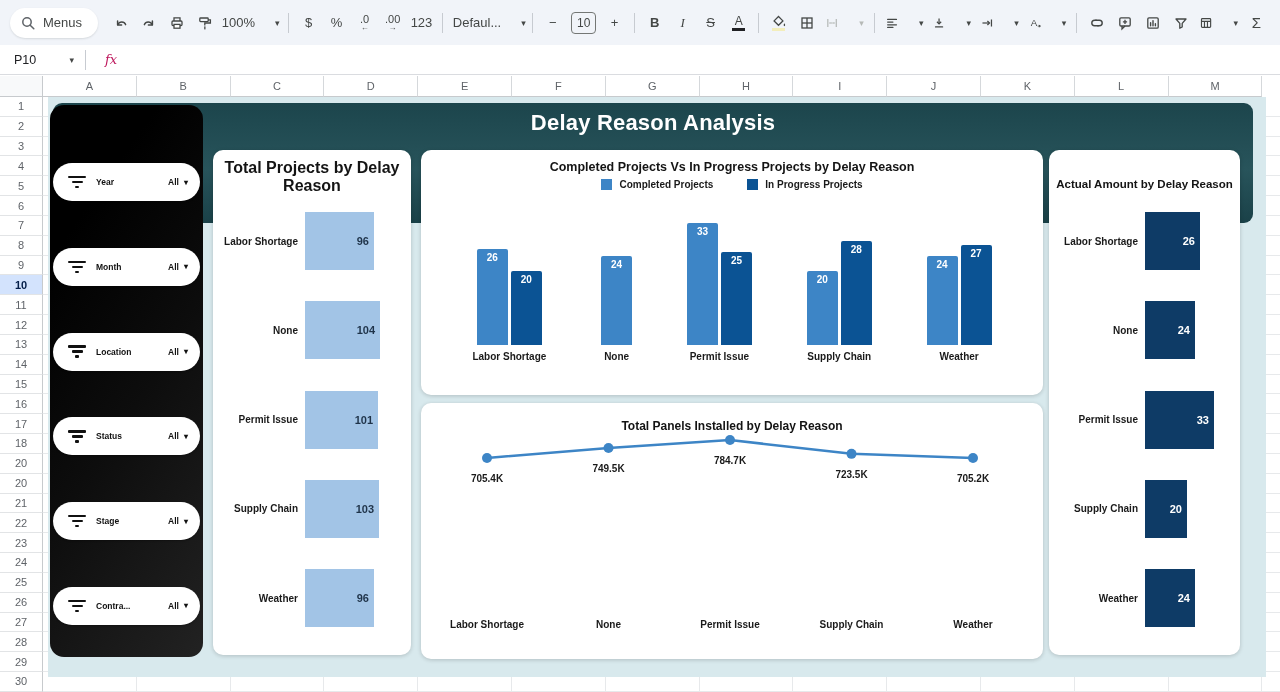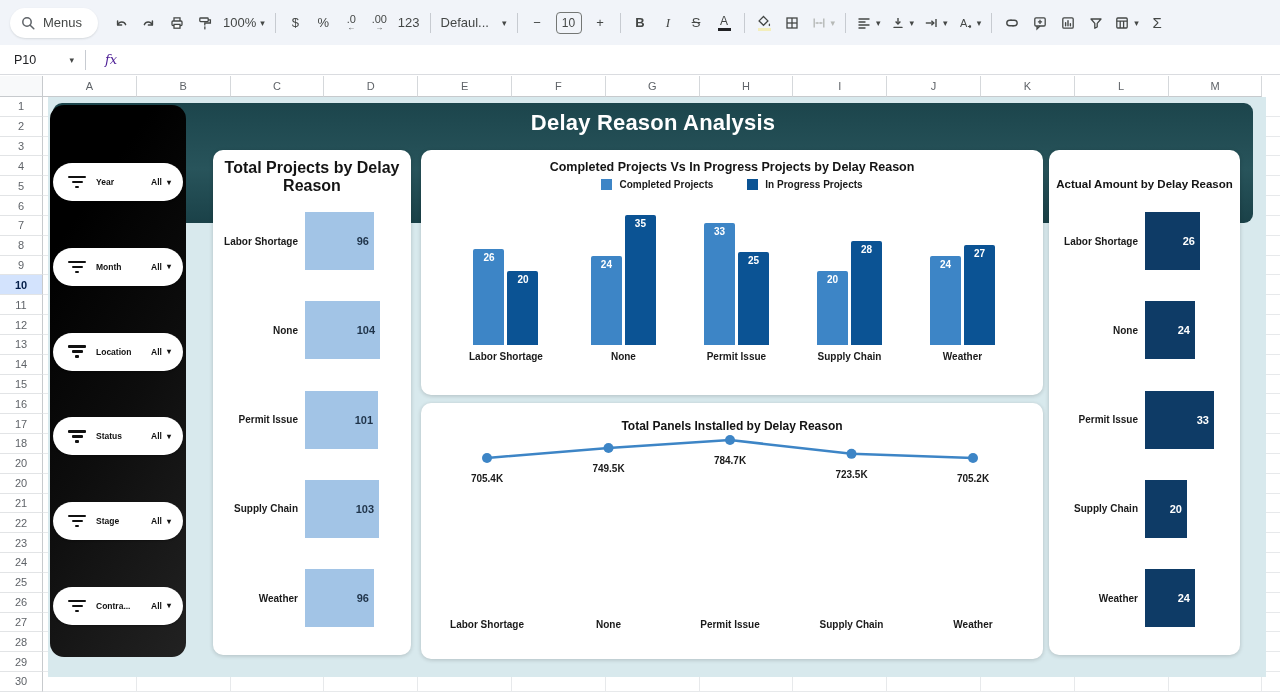--- a/index.html
+++ b/index.html
@@ -2,21 +2,21 @@
 <html><head>
 <meta charset="utf-8">
 <style>
   * { margin:0; padding:0; box-sizing:border-box; }
   html,body { width:1280px; height:692px; overflow:hidden; font-family:"Liberation Sans",sans-serif; background:#fff; }
 
   
   .toolbar { position:absolute; left:0; top:0; width:1280px; height:45px;
     background:#f1f4f9; display:flex; align-items:center; padding:0 10px; gap:1px; }
   .tb-btn { height:28px; min-width:27px; display:flex; align-items:center; justify-content:center;
-    color:#444746; font-size:13px; border-radius:4px; padding:0 4px; gap:2px; }
+    color:#444746; font-size:13px; border-radius:4px; padding:0 4px; gap:18px; }
   .tb-btn svg { display:block; }
   .tb-txt { font-size:13px; color:#444746; }
   .caret { font-size:9px; color:#444746; margin-left:2px; }
   .caret.gray { color:#b6b9b7; }
   .divider { width:1px; height:20px; background:#c7cbd1; margin:0 5px; flex:none; }
   .menus-pill { height:30px; background:#fff; border-radius:16px; display:flex; align-items:center;
     gap:7px; padding:0 16px 0 10px; margin-right:8px; box-shadow:0 1px 2px rgba(60,64,67,.15); }
   .menus-pill span { font-size:13px; color:#444746; }
   .fontsize-box { width:26px; height:22px; border:1px solid #747775; border-radius:4px;
     display:flex; align-items:center; justify-content:center; font-size:12px; color:#444746; }
@@ -30,21 +30,21 @@
   .dec-icon { display:flex; flex-direction:column; align-items:center; line-height:1; }
   .dec-icon .num { font-size:11px; color:#444746; }
   .dec-icon .arr { font-size:8px; color:#444746; margin-top:-1px; }
   .sigma { font-size:15px; color:#444746; }
 
   
   .formula-bar { position:absolute; left:0; top:45px; width:1280px; height:30px; background:#fff;
     border-bottom:1px solid #dadce0; display:flex; align-items:center; }
   .name-box { width:80px; display:flex; align-items:center; justify-content:space-between;
     padding:0 6px 0 14px; font-size:12.5px; color:#202124; }
-  .fx { font-family:"DejaVu Serif",serif; font-style:italic; color:#4c1d95; font-size:13px; margin-left:14px; }
+  .fx { font-family:"DejaVu Serif",serif; font-style:italic; color:#be185d; font-size:13px; margin-left:14px; }
 
   
   .corner { position:absolute; left:0; top:76px; width:43px; height:21px; background:#f8f9fa;
     border-right:1px solid #c7cacd; border-bottom:1px solid #c7cacd; }
   .col-headers { position:absolute; left:43px; top:76px; height:21px; display:flex; }
   .col-h { width:93.8px; flex:none; display:flex; align-items:center; justify-content:center;
     font-size:11px; color:#5f6368; border-right:1px solid #d5d8db; border-bottom:1px solid #c7cacd; background:#fff; }
   .row-headers { position:absolute; left:0; top:97px; width:43px; }
   .row-h { height:19.83px; display:flex; align-items:center; justify-content:center;
     font-size:11px; color:#5f6368; border-bottom:1px solid #e2e4e6; border-right:1px solid #c7cacd; background:#fff; }
@@ -53,21 +53,21 @@
     repeating-linear-gradient(to right, transparent 0, transparent 92.8px, #e7e9eb 92.8px, #e7e9eb 93.8px),
     repeating-linear-gradient(to bottom, transparent 0, transparent 18.83px, #e7e9eb 18.83px, #e7e9eb 19.83px),
     #fff; }
 
   
   .dashboard { position:absolute; left:48px; top:97px; width:1218px; height:580px; background:#d8e9ed; }
   .teal-band { position:absolute; left:5px; top:6px; width:1200px; height:120px; border-radius:9px;
     background:linear-gradient(180deg,#1c454c 0%,#28545b 55%,#1a4148 100%); }
   .dash-title { text-align:center; color:#fff; font-size:22px; font-weight:bold; padding-top:7px; letter-spacing:.2px; }
 
-  .side-panel { position:absolute; left:2px; top:8px; width:136px; height:552px; border-radius:14px;
+  .side-panel { position:absolute; left:2px; top:8px; width:153px; height:552px; border-radius:14px;
     background:linear-gradient(125deg,#000 20%,#0d0d0d 55%,#222 100%);
     display:flex; flex-direction:column; justify-content:space-between; padding:58px 0 32px; }
   .pill { height:38px; margin:0 3px; background:#fff; border-radius:19px; display:flex;
     align-items:center; padding:0 12px 0 14px; gap:9px; box-shadow:0 1px 2px rgba(0,0,0,.3); }
   .f-icon { display:flex; flex-direction:column; align-items:center; gap:2.5px; width:20px; flex:none; }
   .f-icon i { display:block; background:#111; height:2.5px; border-radius:1px; }
   .f-icon i:nth-child(1){ width:18px; } .f-icon i:nth-child(2){ width:11px; } .f-icon i:nth-child(3){ width:4px; }
   .pill .lab { font-size:8.5px; font-weight:bold; color:#111; }
   .pill .all { margin-left:auto; font-size:8.5px; font-weight:bold; color:#111; display:flex; align-items:center; gap:3px; }
   .pill .all .caret { font-size:8px; color:#111; }
@@ -488,23 +488,20 @@
               <span class="bval">20</span>
             </div>
           </div>
           <div class="blab">Labor Shortage</div>
         </div>
         <div class="bgroup">
           <div class="bars">
             <div class="vbar" style="height: 89px; background: rgb(61, 133, 198);">
               <span class="bval">24</span>
             </div>
-            <div class="vbar" style="height: 130px; background: rgb(11, 83, 148);">
-              <span class="bval">35</span>
-            </div>
           </div>
           <div class="blab">None</div>
         </div>
         <div class="bgroup">
           <div class="bars">
             <div class="vbar" style="height: 122px; background: rgb(61, 133, 198);">
               <span class="bval">33</span>
             </div>
             <div class="vbar" style="height: 93px; background: rgb(11, 83, 148);">
               <span class="bval">25</span>

